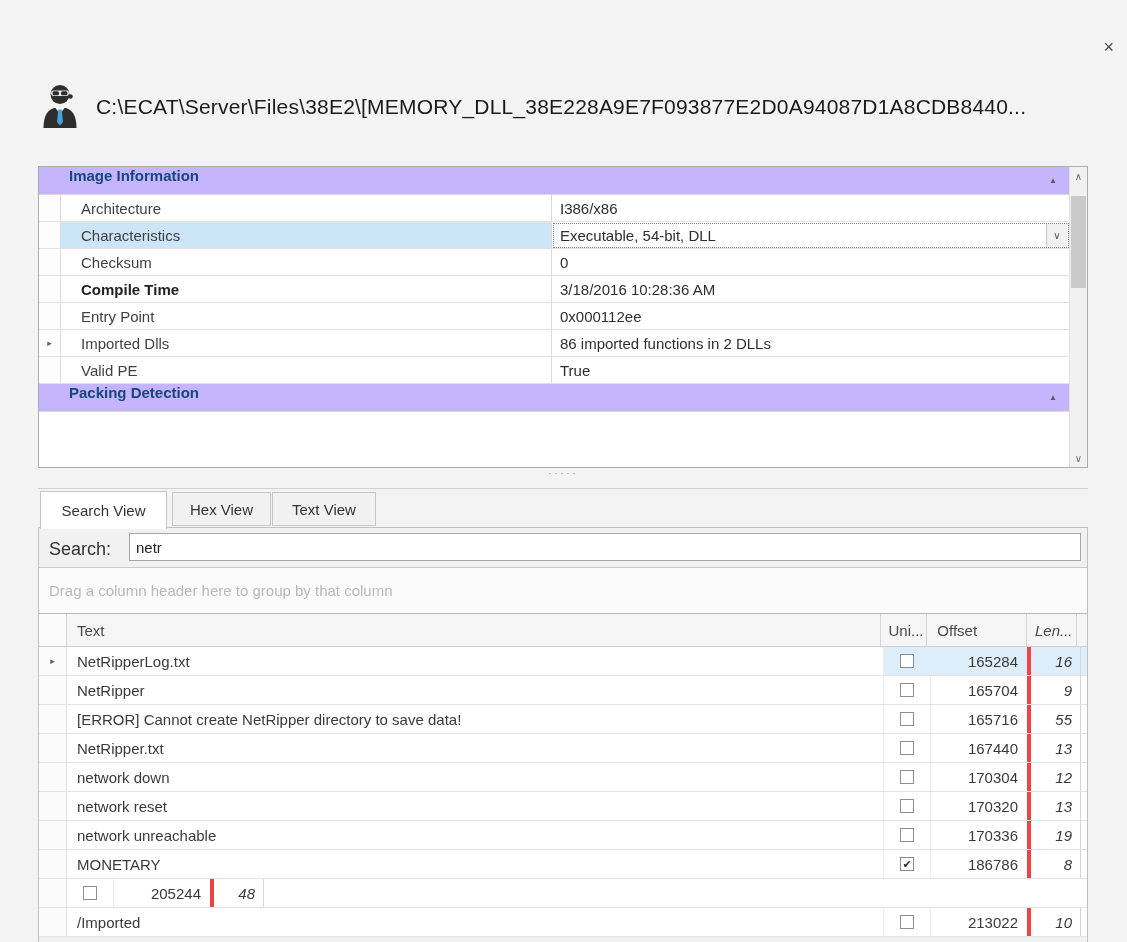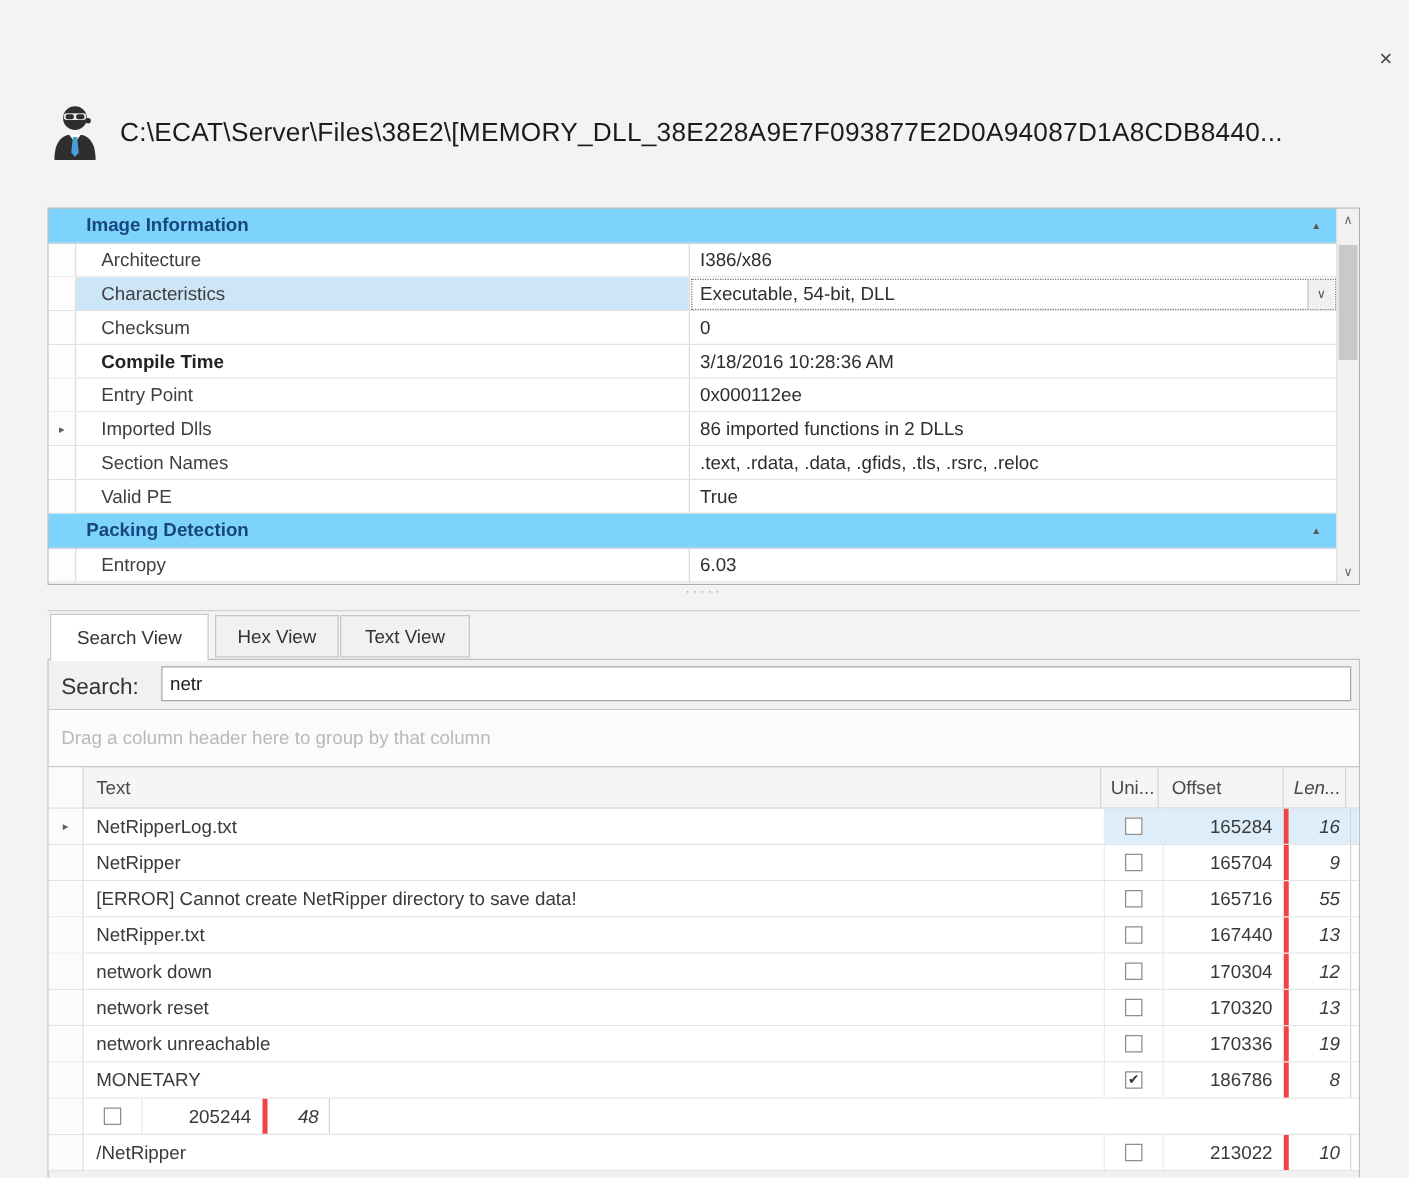--- a/index.html
+++ b/index.html
@@ -11,21 +11,21 @@
   .close-btn { position:absolute; top:38px; right:13px; font-size:18px; color:#4a4a4a; cursor:pointer; line-height:1; }
 
   
   .hdr { position:absolute; left:40px; top:84px; display:flex; align-items:center; }
   .hdr-icon { width:40px; height:46px; margin-right:16px; flex:0 0 auto; }
   .hdr-title { font-size:21px; color:#1b1b1b; white-space:nowrap; letter-spacing:0.2px; }
 
   
   .props { position:absolute; left:38px; top:166px; width:1050px; height:302px; background:#fff; border:1px solid #adadad; }
   .props-body { position:absolute; left:0; top:0; right:18px; bottom:0; }
-  .sec-hdr { position:relative; height:28px; background:#7dd3fc; border-bottom:1px solid #d9d9d9; display:flex; align-items:center; }
+  .sec-hdr { position:relative; height:28px; background:#c4b5fd; border-bottom:1px solid #d9d9d9; display:flex; }
   .sec-hdr .sec-title { padding-left:30px; font-size:15px; font-weight:bold; color:#17477e; }
   .sec-hdr .sec-arrow { position:absolute; right:12px; top:9px; font-size:8px; color:#5a5a5a; }
   .prop-row { display:flex; height:27px; border-bottom:1px solid #e2e2e2; background:#fff; }
   .prop-row .ind { width:22px; border-right:1px solid #dcdcdc; background:#fdfdfd; display:flex; align-items:center; justify-content:center; font-size:9px; color:#5f5f5f; }
   .prop-row .plabel { width:490px; display:flex; align-items:center; padding-left:20px; font-size:15px; color:#3f3f3f; }
   .prop-row .pvalue { flex:1; display:flex; align-items:center; padding-left:8px; font-size:15px; color:#2e2e2e; border-left:1px solid #dcdcdc; }
   .prop-row.selected .plabel { background:#cde6f7; }
   .prop-row.bold .plabel { font-weight:bold; color:#222; }
   .combo { flex:1; height:25px; margin:0; display:flex; align-items:center; border:1px dotted #7a7a7a; background:#fff; }
   .combo .combo-text { flex:1; padding-left:6px; font-size:15px; color:#2e2e2e; }
@@ -136,42 +136,32 @@
         <div class="plabel">Entry Point</div>
         <div class="pvalue">0x000112ee</div>
       </div>
 
       <div class="prop-row">
         <div class="ind">▸</div>
         <div class="plabel">Imported Dlls</div>
         <div class="pvalue">86 imported functions in 2 DLLs</div>
       </div>
 
-      <div class="prop-row">
-        <div class="ind"></div>
-        <div class="plabel">Section Names</div>
-        <div class="pvalue">.text, .rdata, .data, .gfids, .tls, .rsrc, .reloc</div>
-      </div>
 
       <div class="prop-row">
         <div class="ind"></div>
         <div class="plabel">Valid PE</div>
         <div class="pvalue">True</div>
       </div>
 
       <div class="sec-hdr">
         <span class="sec-title">Packing Detection</span>
         <span class="sec-arrow">▲</span>
       </div>
 
-      <div class="prop-row">
-        <div class="ind"></div>
-        <div class="plabel">Entropy</div>
-        <div class="pvalue">6.03</div>
-      </div>
 
     </div>
 
     <div class="vscroll">
       <div class="arr up">∧</div>
       <div class="thumb"></div>
       <div class="arr down">∨</div>
     </div>
   </div>
 
@@ -293,21 +283,21 @@
           <div class="cell w-ind"></div>
           <div class="cell w-uni">
               <span class="checkbox"></span>
             </div>
           <div class="cell w-off">205244</div>
           <div class="cell w-len">48</div>
           <div class="cell w-fill"></div>
         </div>
         <div class="trow">
           <div class="cell w-ind"></div>
-          <div class="cell w-text">/NetRipper</div>
+          <div class="cell w-text">/Imported</div>
           <div class="cell w-uni">
               <span class="checkbox"></span>
             </div>
           <div class="cell w-off">213022</div>
           <div class="cell w-len">10</div>
           <div class="cell w-fill"></div>
         </div>
       </div>
 
     </div>

